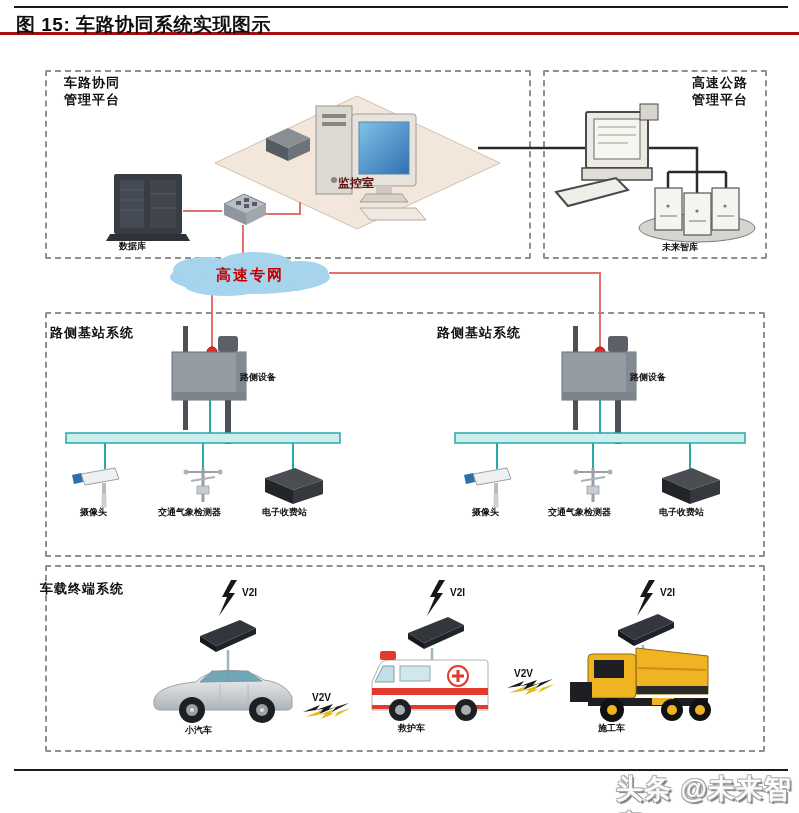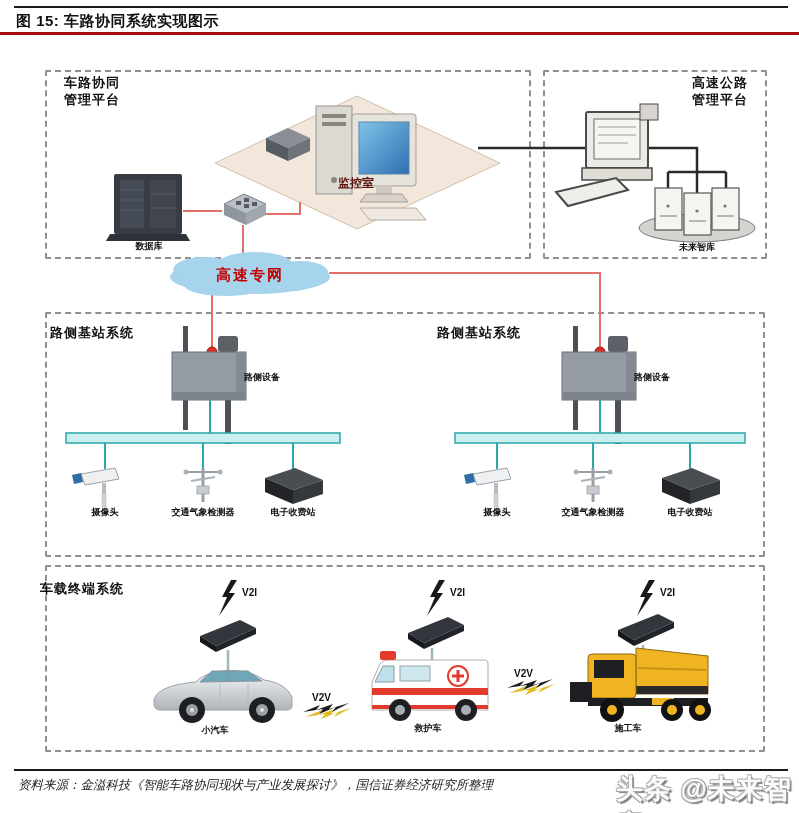--- a/index.html
+++ b/index.html
@@ -3,23 +3,23 @@
 <meta charset="utf-8">
 <style>
   html,body{margin:0;padding:0;background:#fff;}
   .page{position:relative;width:799px;height:813px;background:#ffffff;
         font-family:"Liberation Sans","DejaVu Sans",sans-serif;overflow:hidden;}
   .rule-black{position:absolute;border-top:2px solid #1a1a1a;}
   .rule-red{position:absolute;background:#a50f0f;}
   .dashedbox{position:absolute;border:2px dashed #8f8f8f;border-radius:2px;z-index:1;}
   .svglayer{position:absolute;left:0;top:0;z-index:2;}
   .lbl{position:absolute;z-index:3;color:#101010;}
-  .t-title{font-size:15px;font-weight:bold;letter-spacing:.5px;}
+  .t-title{font-size:19px;font-weight:bold;letter-spacing:.5px;}
   .t-box{font-size:13px;font-weight:bold;white-space:pre-line;line-height:1.3;letter-spacing:1px;}
-  .t-node{font-size:9px;font-weight:bold;text-align:center;}
+  .t-node{font-size:9px;font-weight:bold;}
   .t-tiny{font-size:12px;font-weight:bold;text-align:center;}
   .t-maroon{color:#5a1410;}
   .t-cloud{font-size:15px;font-weight:bold;text-align:center;color:#c00000;letter-spacing:2px;}
   .t-link{font-size:10px;font-weight:bold;}
   .t-src{font-size:12.5px;font-style:italic;font-family:"Liberation Serif","DejaVu Serif",serif;color:#1c1c1c;}
   .t-wm{font-size:27px;font-weight:bold;color:#fbfbfb;letter-spacing:1px;
         text-shadow:-1px -1px 0 #b5b5b5,1px -1px 0 #a5a5a5,-1px 1px 0 #a5a5a5,2px 2px 1px #7e7e7e;}
 </style>
 </head>
 <body>
@@ -297,16 +297,15 @@
   <div class="lbl t-link" style="left:242px;top:587px;">V2I</div>
   <div class="lbl t-link" style="left:450px;top:587px;">V2I</div>
   <div class="lbl t-link" style="left:660px;top:587px;">V2I</div>
   <div class="lbl t-link" style="left:312px;top:692px;">V2V</div>
   <div class="lbl t-link" style="left:514px;top:668px;">V2V</div>
   <div class="lbl t-node" style="left:185px;top:724px;width:60px;">小汽车</div>
   <div class="lbl t-node" style="left:398px;top:722px;width:60px;">救护车</div>
   <div class="lbl t-node" style="left:598px;top:722px;width:60px;">施工车</div>
 
   <div class="rule-black" style="left:14px;top:769px;width:774px;"></div>
-  <div class="lbl t-src" style="left:18px;top:777px;width:640px;">资料来源：金溢科技《智能车路协同现状与产业发展探讨》，国信证券经济研究所整理</div>
   <div class="lbl t-wm" style="left:616px;top:771px;">头条 @未来智库</div>
 
 </div>
 
 </body></html>

